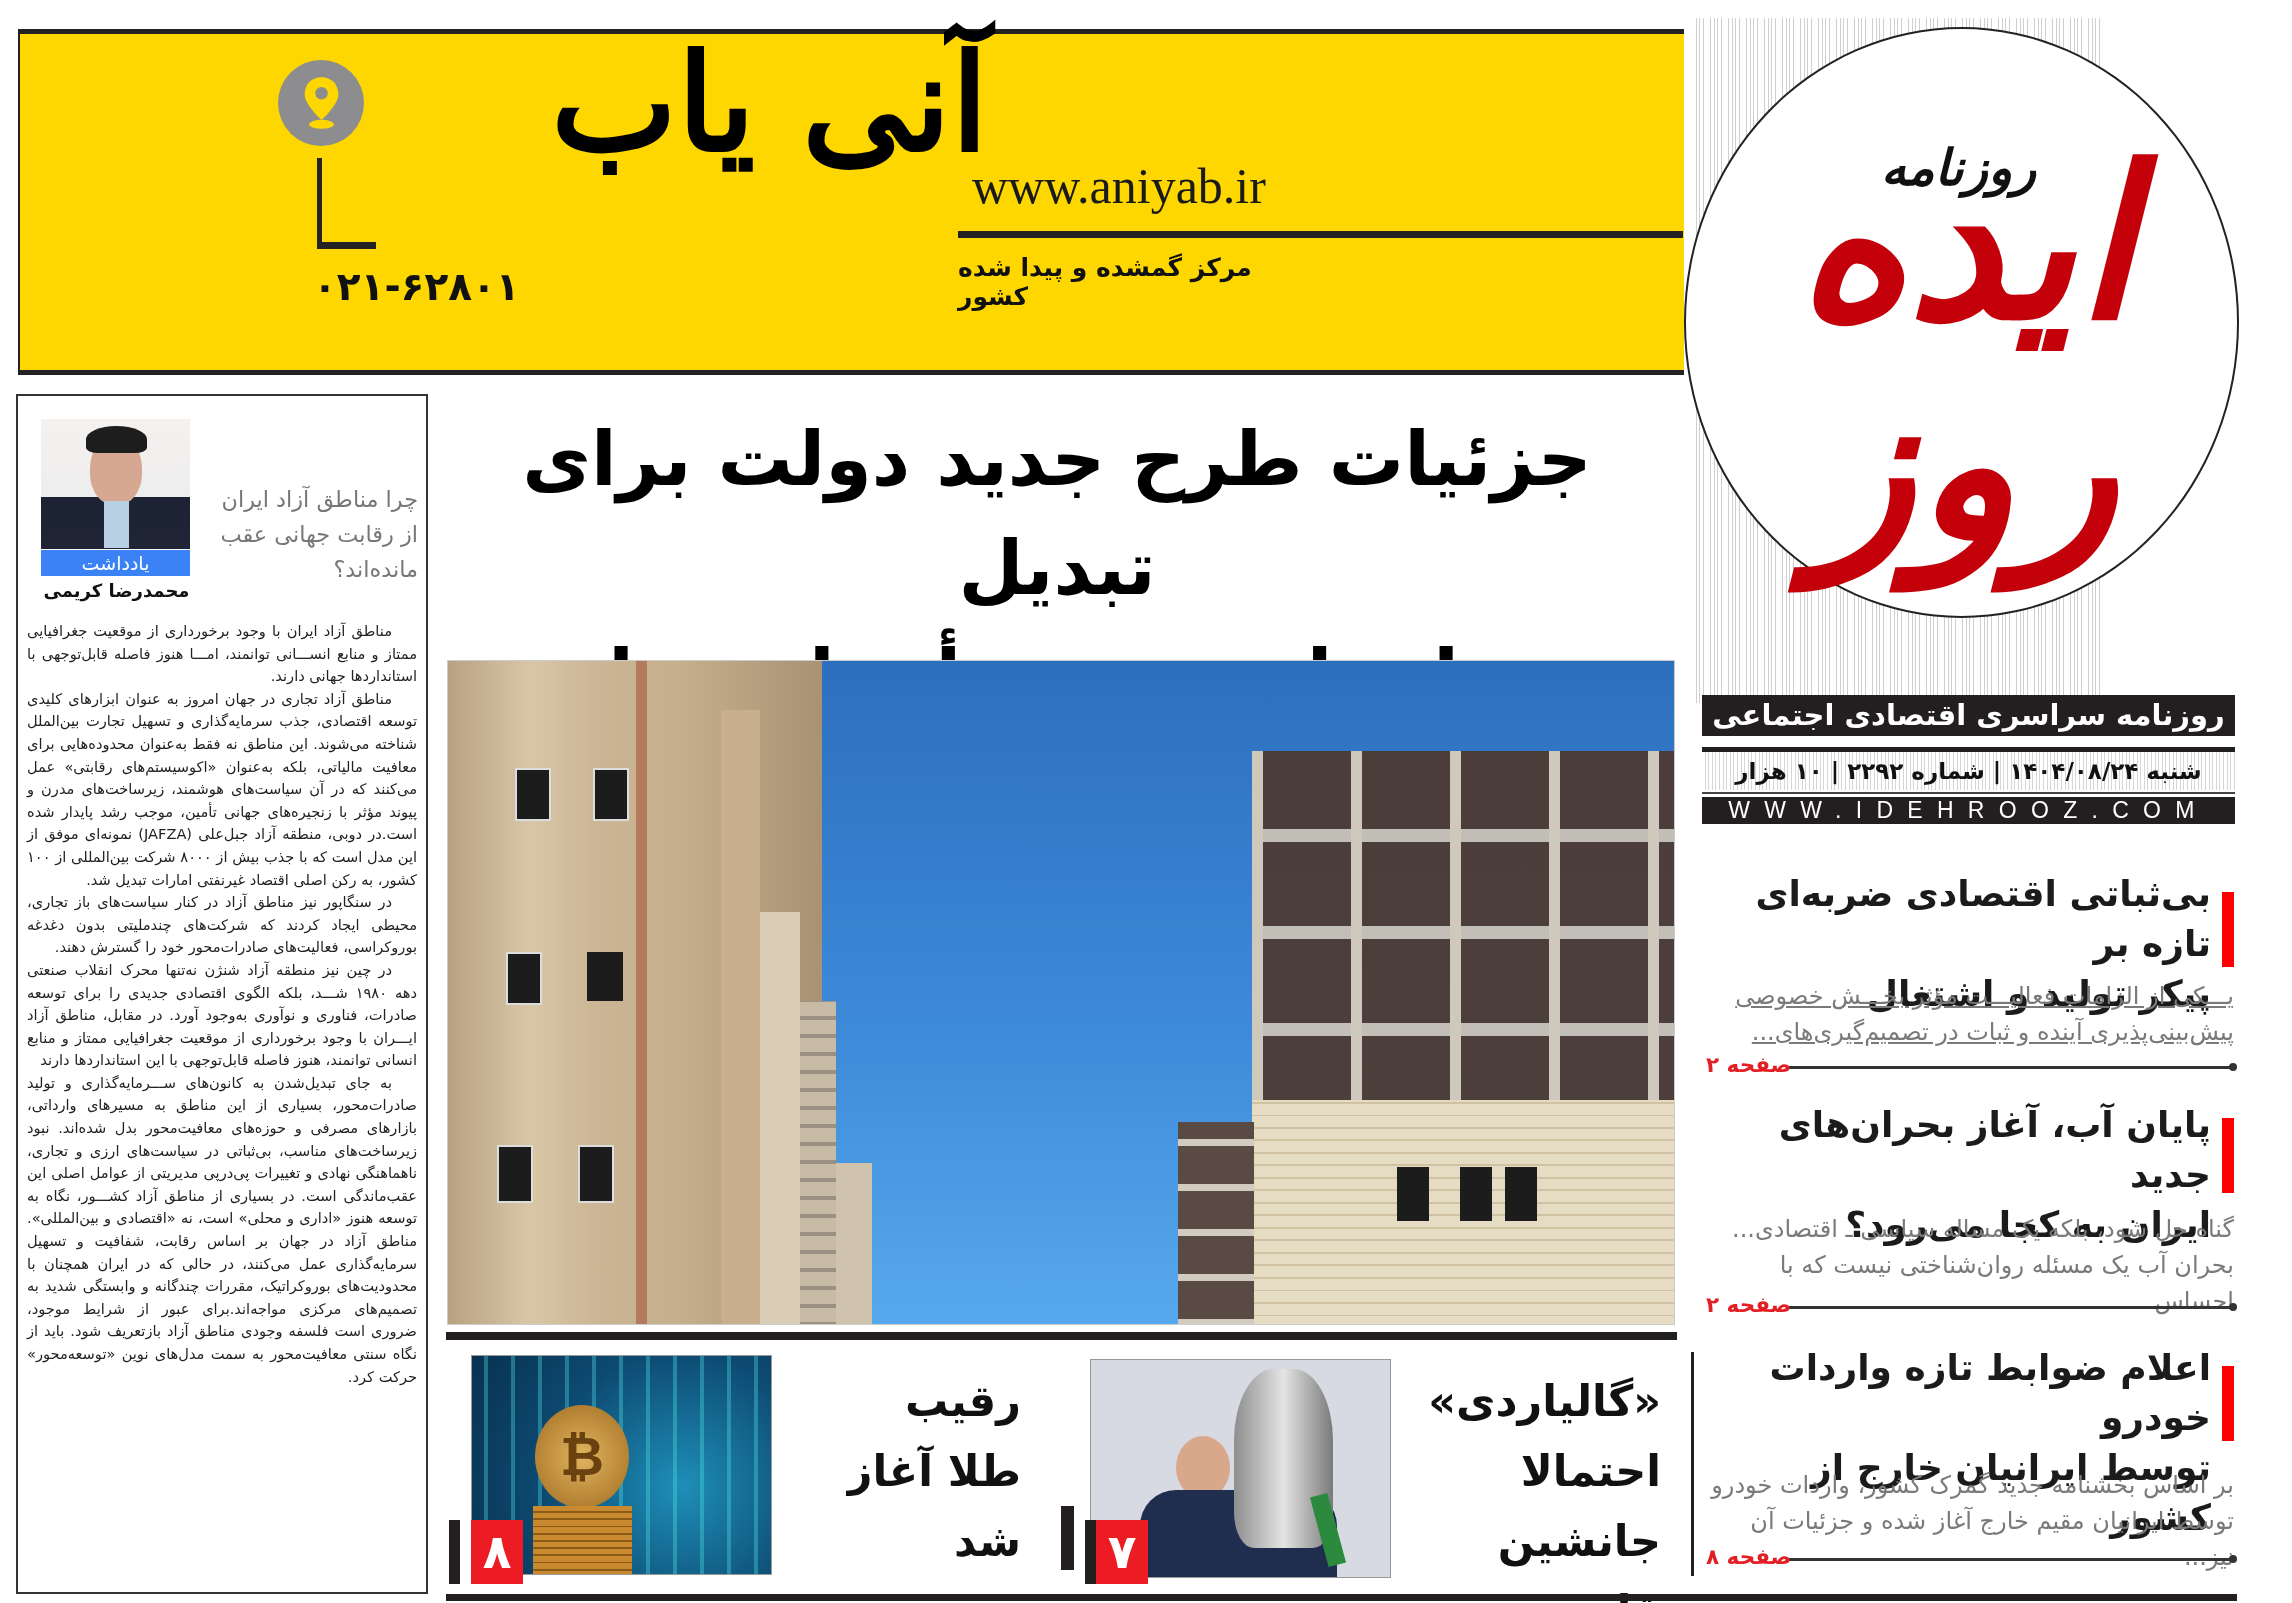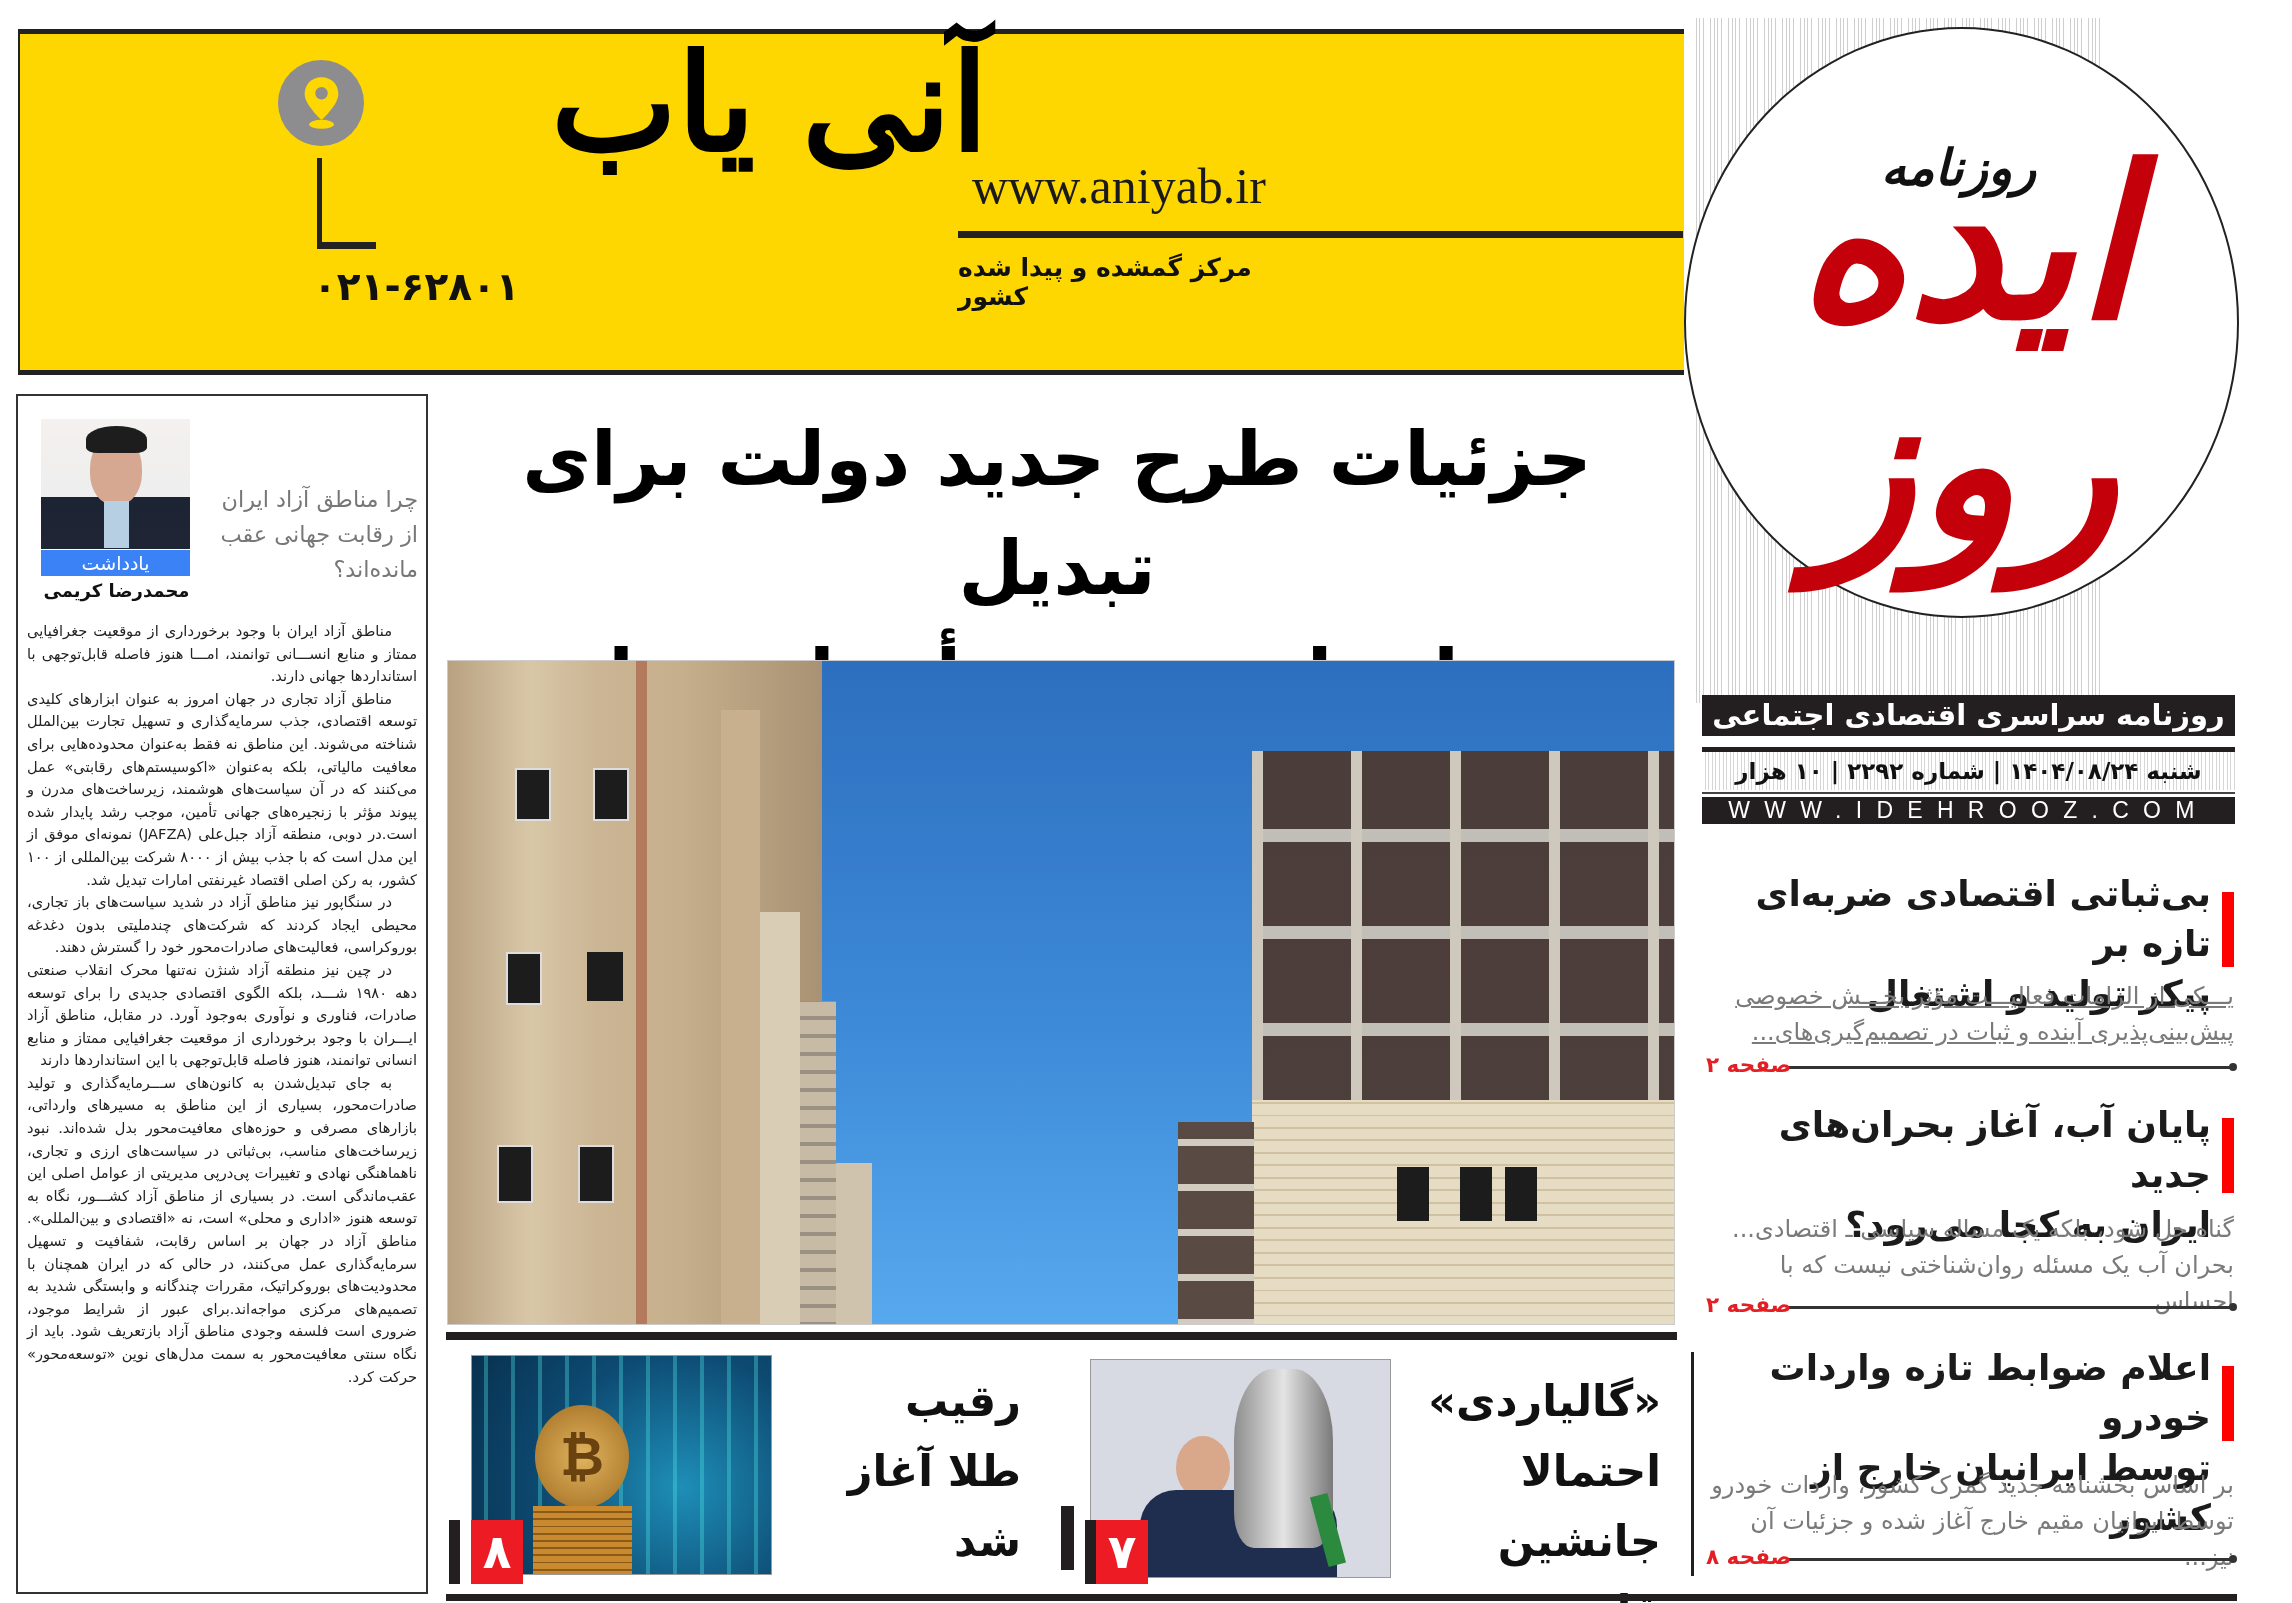--- a/index.html
+++ b/index.html
@@ -202,19 +202,19 @@
   <div style="position:absolute;left:49px;top:16px;width:52px;height:70px;border-radius:48% 48% 45% 45%;background:#d6a791;"></div>
   <div style="position:absolute;left:45px;top:7.2px;width:61px;height:27px;border-radius:50% 50% 20% 20%;background:#1d1d1d;"></div>
   <div style="position:absolute;left:63px;top:82px;width:25px;height:47px;background:#b7cfe3;"></div>
 </div>
 <div id="op-tag" class="abs">یادداشت</div>
 <div id="op-author" class="abs">محمدرضا کریمی</div>
 <div id="op-title" class="abs">چرا مناطق آزاد ایران از رقابت جهانی عقب مانده‌اند؟</div>
 <div id="op-body" class="abs">
   <p>مناطق آزاد ایران با وجود برخورداری از موقعیت جغرافیایی ممتاز و منابع انســـانی توانمند، امـــا هنوز فاصله قابل‌توجهی با استانداردها جهانی دارند.</p>
   <p>مناطق آزاد تجاری در جهان امروز به عنوان ابزارهای کلیدی توسعه اقتصادی، جذب سرمایه‌گذاری و تسهیل تجارت بین‌الملل شناخته می‌شوند. این مناطق نه فقط به‌عنوان محدوده‌هایی برای معافیت مالیاتی، بلکه به‌عنوان «اکوسیستم‌های رقابتی» عمل می‌کنند که در آن سیاست‌های هوشمند، زیرساخت‌های مدرن و پیوند مؤثر با زنجیره‌های جهانی تأمین، موجب رشد پایدار شده است.در دوبی، منطقه آزاد جبل‌علی (JAFZA) نمونه‌ای موفق از این مدل است که با جذب بیش از ۸۰۰۰ شرکت بین‌المللی از ۱۰۰ کشور، به رکن اصلی اقتصاد غیرنفتی امارات تبدیل شد.</p>
-  <p>در سنگاپور نیز مناطق آزاد در شدید سیاست‌های باز تجاری، محیطی ایجاد کردند که شرکت‌های چندملیتی بدون دغدغه بوروکراسی، فعالیت‌های صادرات‌محور خود را گسترش دهند.</p>
+  <p>در سنگاپور نیز مناطق آزاد در کنار سیاست‌های باز تجاری، محیطی ایجاد کردند که شرکت‌های چندملیتی بدون دغدغه بوروکراسی، فعالیت‌های صادرات‌محور خود را گسترش دهند.</p>
   <p>در چین نیز منطقه آزاد شنژن نه‌تنها محرک انقلاب صنعتی دهه ۱۹۸۰ شـــد، بلکه الگوی اقتصادی جدیدی را برای توسعه صادرات، فناوری و نوآوری به‌وجود آورد. در مقابل، مناطق آزاد ایـــران با وجود برخورداری از موقعیت جغرافیایی ممتاز و منابع انسانی توانمند، هنوز فاصله قابل‌توجهی با این استانداردها دارند</p>
   <p>به جای تبدیل‌شدن به کانون‌های ســـرمایه‌گذاری و تولید صادرات‌محور، بسیاری از این مناطق به مسیرهای وارداتی، بازارهای مصرفی و حوزه‌های معافیت‌محور بدل شده‌اند. نبود زیرساخت‌های مناسب، بی‌ثباتی در سیاست‌های ارزی و تجاری، ناهماهنگی نهادی و تغییرات پی‌درپی مدیریتی از عوامل اصلی این عقب‌ماندگی است. در بسیاری از مناطق آزاد کشـــور، نگاه به توسعه هنوز «اداری و محلی» است، نه «اقتصادی و بین‌المللی». مناطق آزاد در جهان بر اساس رقابت، شفافیت و تسهیل سرمایه‌گذاری عمل می‌کنند، در حالی که در ایران همچنان با محدودیت‌های بوروکراتیک، مقررات چندگانه و وابستگی شدید به تصمیم‌های مرکزی مواجه‌اند.برای عبور از شرایط موجود، ضروری است فلسفه وجودی مناطق آزاد بازتعریف شود. باید از نگاه سنتی معافیت‌محور به سمت مدل‌های نوین «توسعه‌محور» حرکت کرد.</p>
 </div>
 
 <div id="bottom-rule" class="abs"></div>
 
 
 </body></html>

